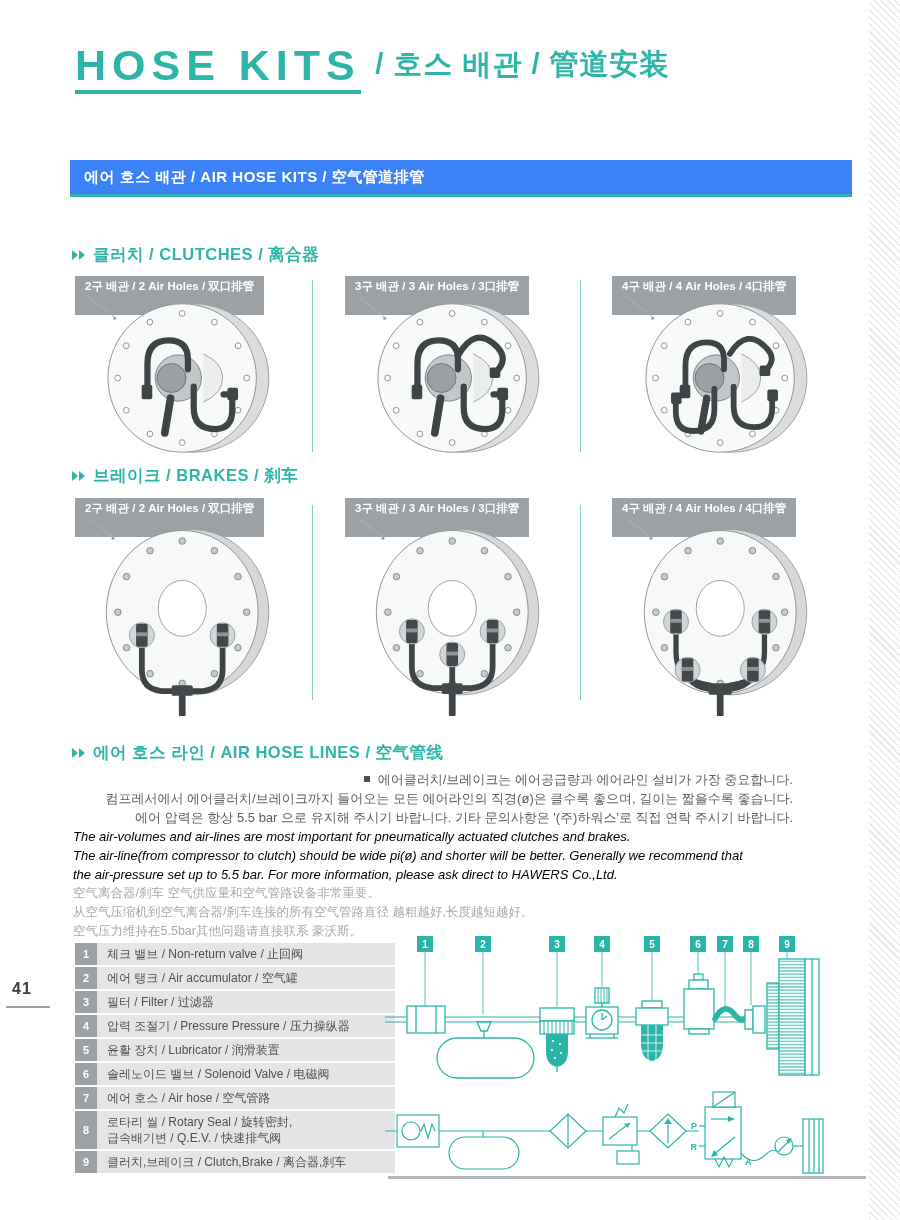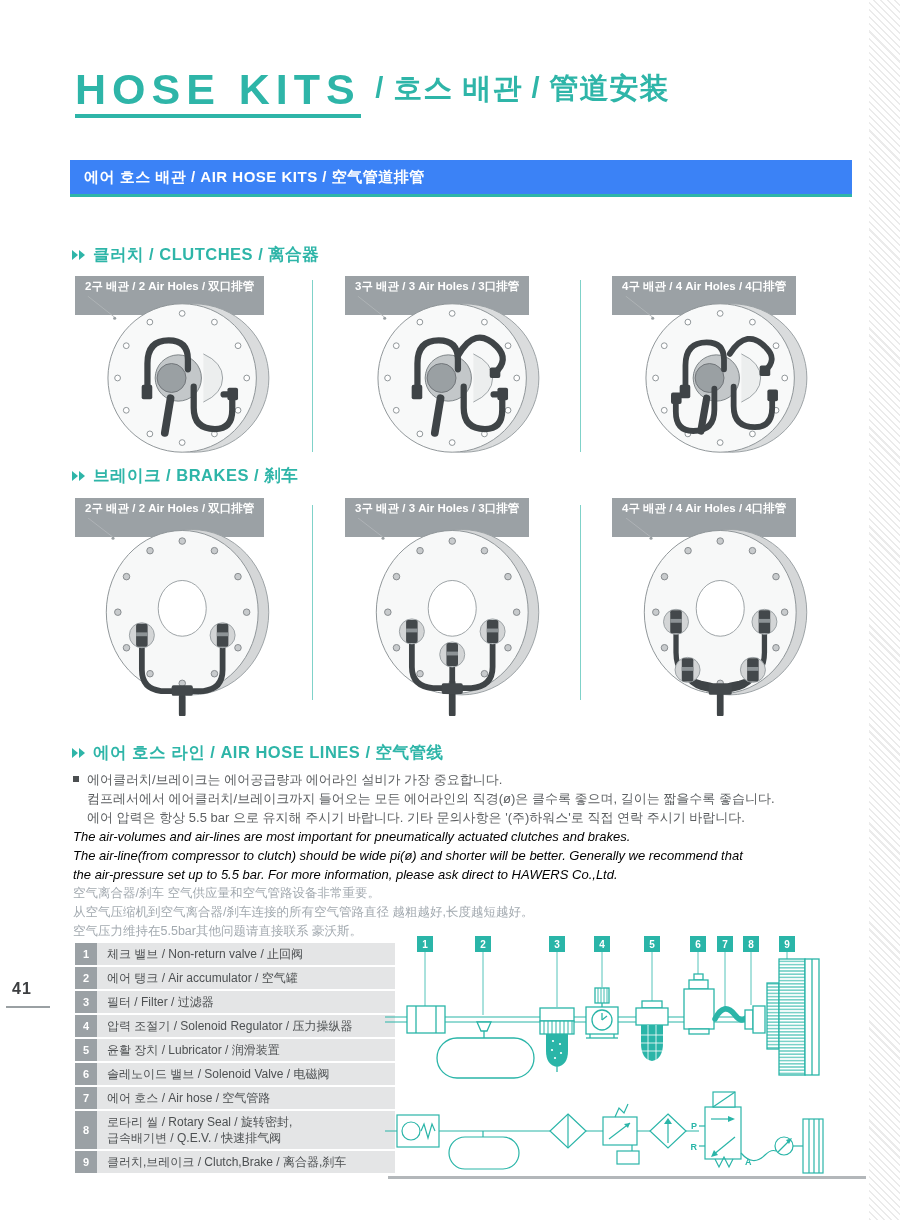--- a/index.html
+++ b/index.html
@@ -5,21 +5,21 @@
   * { margin:0; padding:0; box-sizing:border-box; }
   html,body { background:#fff; }
   body { font-family:"Liberation Sans", sans-serif; }
   .page { position:relative; width:900px; height:1220px; background:#fff; overflow:hidden; }
 
   
   .hatch-strip { position:absolute; right:0; top:0; width:31px; height:1220px;
     background:repeating-linear-gradient(45deg,#ebebeb 0 1.5px,#ffffff 1.5px 5px); }
 
   
-  .title-wrap { position:absolute; left:75px; top:68px; white-space:nowrap;text-align:right; }
+  .title-wrap { position:absolute; left:75px; top:44px; white-space:nowrap;text-align:right; }
   .title-en { display:inline-block; color:#2eb5a8; font-size:43px; font-weight:bold;
     letter-spacing:6px; border-bottom:4px solid #2eb5a8; padding-bottom:3px; line-height:1; }
   .title-rest { display:inline-block; color:#2eb5a8; font-size:29px; font-weight:bold;
     margin-left:10px; vertical-align:6px; letter-spacing:1px; }
 
   
   .header-bar { position:absolute; left:70px; top:160px; width:782px; height:37px;
     background:#3b82f6; border-bottom:3px solid #2eb5a8; color:#fff; font-size:15px;
     font-weight:bold; line-height:34px; padding-left:14px; letter-spacing:0.5px; }
 
@@ -34,21 +34,21 @@
   .badge { position:absolute; background:#9ba1a5; color:#fff; font-size:11.5px;
     font-weight:bold; height:39px; line-height:21px; padding:0 10px; white-space:nowrap;text-align:right; }
 
   
   .vdiv { position:absolute; width:1px; background:#7fd2c9; }
 
   .illus { position:absolute; }
 
   
   .para { position:absolute; left:73px; top:770px; width:720px; font-size:13px; line-height:19px; }
-  .para .ko { color:#5b5e60; }
+  .para .ko { color:#5b5e60;text-align:right; }
   .para .en { color:#000000;font-style:italic; }
   .para .zh { color:#a3aab0; font-size:12.5px; }
   .bullet { display:inline-block; width:6px; height:6px; background:#4c4f51; margin-right:8px; vertical-align:2px; }
 
   
   .legend { position:absolute; left:75px; top:943px; width:320px; }
   .lrow { display:flex; margin-bottom:2px; }
   .lnum { width:22px; background:#9ba1a5; color:#fff; font-size:11px; font-weight:bold;
     display:flex; align-items:center; justify-content:center; flex:0 0 22px; }
   .llabel { flex:1; background:#e4e5e6; color:#4d5052; font-size:12px; padding:3px 0 3px 10px;
@@ -279,21 +279,21 @@
       </div>
     <div class="lrow">
         <div class="lnum">3</div>
         <div class="llabel">
           <span>필터 / Filter / 过滤器</span>
         </div>
       </div>
     <div class="lrow">
         <div class="lnum">4</div>
         <div class="llabel">
-          <span>압력 조절기 / Solenoid Regulator / 压力操纵器</span>
+          <span>압력 조절기 / Pressure Pressure / 压力操纵器</span>
         </div>
       </div>
     <div class="lrow">
         <div class="lnum">5</div>
         <div class="llabel">
           <span>윤활 장치 / Lubricator / 润滑装置</span>
         </div>
       </div>
     <div class="lrow">
         <div class="lnum">6</div>

